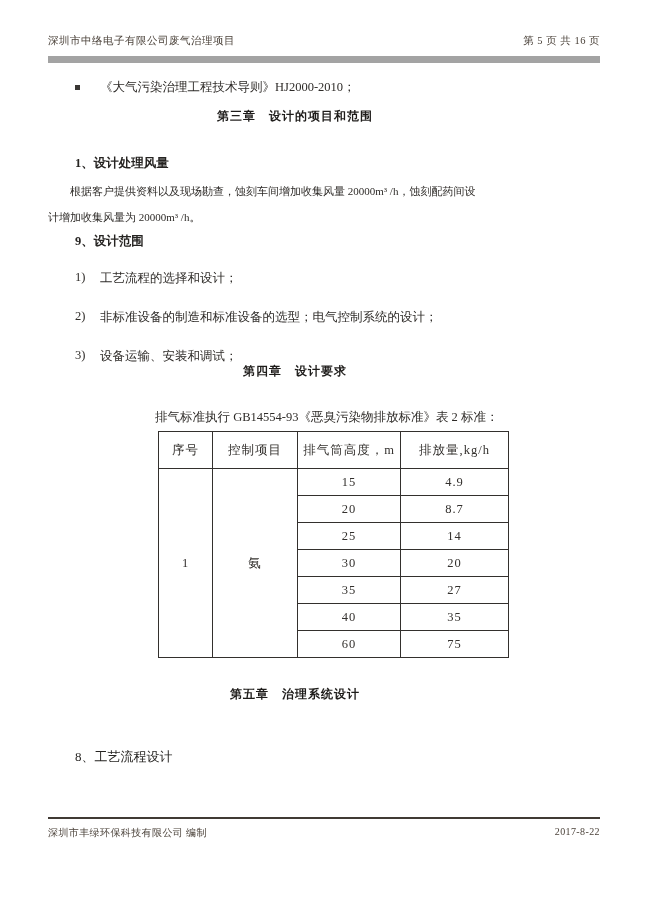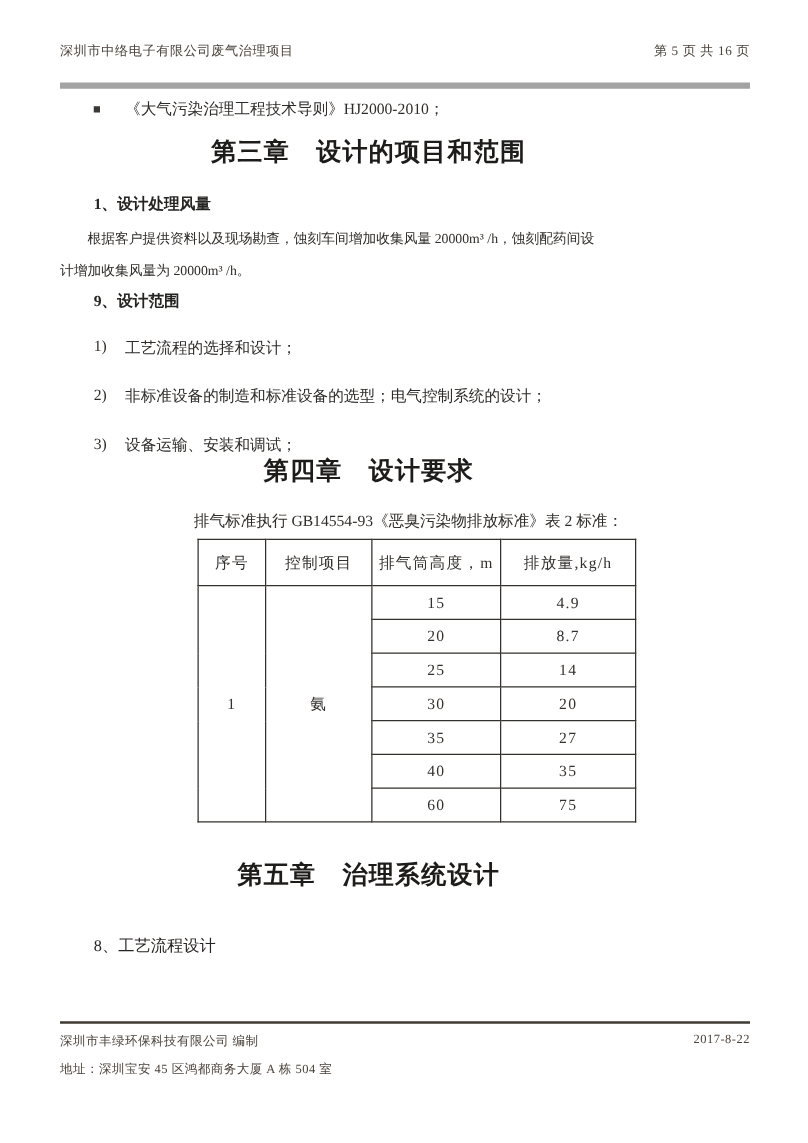--- a/index.html
+++ b/index.html
@@ -10,41 +10,41 @@
     color: #2e2b28;
     position: relative;
     overflow: hidden;
   }
   .abs { position: absolute; }
 
   
   .page-header {
     top: 34px; left: 48px; right: 46px;
     display: flex; justify-content: space-between; align-items: flex-end;
-    padding-bottom: 18px;
-    border-bottom: 5px solid #a3a3a3;
+    padding-bottom: 8px;
+    border-bottom: 7px solid #a3a3a3;
     font-size: 10.5px; color: #4b423a;
     letter-spacing: 0.5px;
   }
 
   
   .ref-line {
     top: 79px; left: 75px;
     display: flex; align-items: center;
     font-size: 12.5px;
   }
   .bullet {
     width: 5px; height: 5px; background: #3a3734;
     display: inline-block; margin-right: 20px; flex: 0 0 auto;
   }
 
   
   .chapter-title {
     left: 0; width: 590px; text-align: center;
-    font-size: 20px; font-weight: bold; color: #1e1c1a;
+    font-size: 12px; font-weight: bold; color: #1e1c1a;
     letter-spacing: 1px;
   }
   #ch3 { top: 108px; }
   #ch4 { top: 363px; }
   #ch5 { top: 686px; }
 
   
   .sec-title { left: 75px; font-size: 12.5px; font-weight: bold; color: #262422; }
   #sec1-title { top: 155px; }
   #sec2-title { top: 233px; }
@@ -186,14 +186,13 @@
 
 <div id="ch5" class="abs chapter-title">第五章　治理系统设计</div>
 
 <div id="sec5-title" class="abs sec-title">8、工艺流程设计</div>
 
 <div class="abs page-footer">
   <div class="footer-row1">
     <span>深圳市丰绿环保科技有限公司 编制</span>
     <span>2017-8-22</span>
   </div>
-  <div class="footer-row2">地址：深圳宝安 45 区鸿都商务大厦 A 栋 504 室</div>
 </div>
 
 </body></html>

